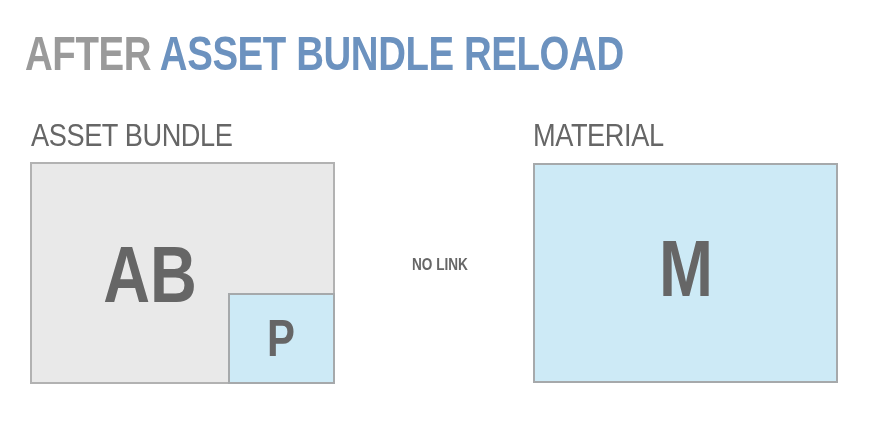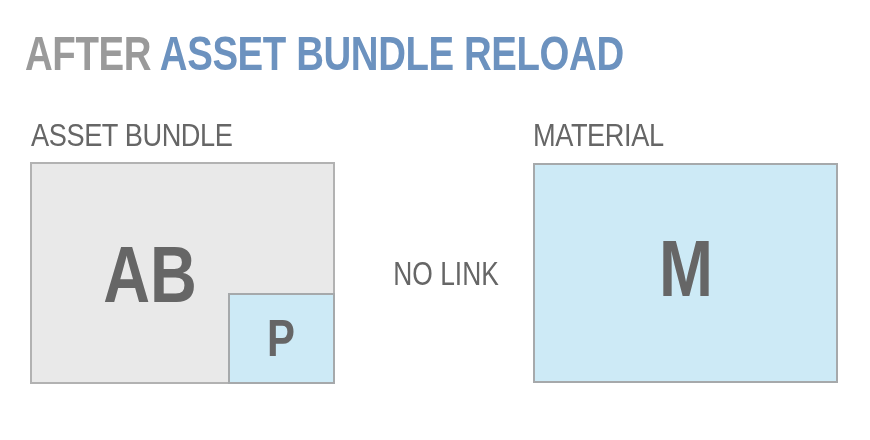--- a/index.html
+++ b/index.html
@@ -107,22 +107,23 @@
   }
   #m-letter-wrap { font-size: 79px; }
   #p-letter-wrap { font-size: 51px; }
 
   
   #no-link-label {
     position: absolute;
     left: 380px;
     top: 255px;
     width: 120px;
-    font-size: 33px;
-    font-weight: normal;
+    text-align: center;
+    font-size: 17px;
+    font-weight: bold;
     color: var(--label-text, #666666);
   }
   #no-link-label .condensed { transform: scaleX(0.8); transform-origin: center top; }
 </style>
 </head>
 <body>
 
 <div id="page">
 
   <div class="title">

